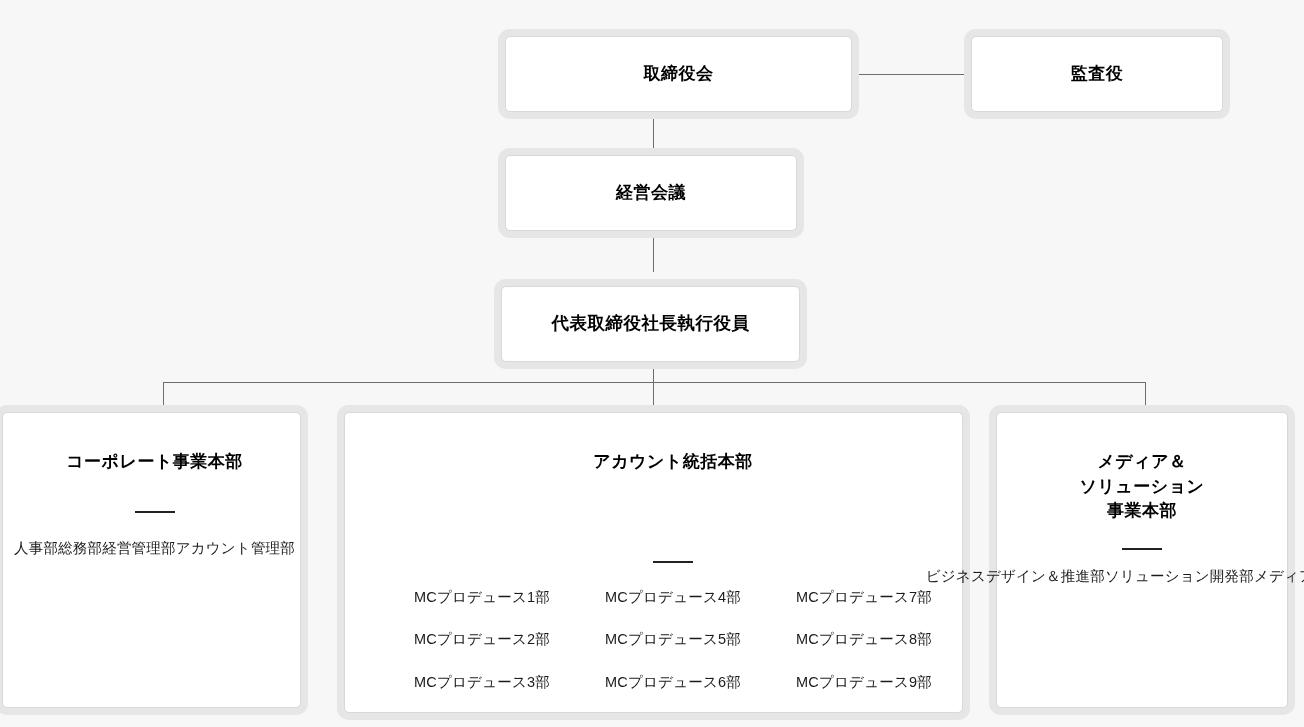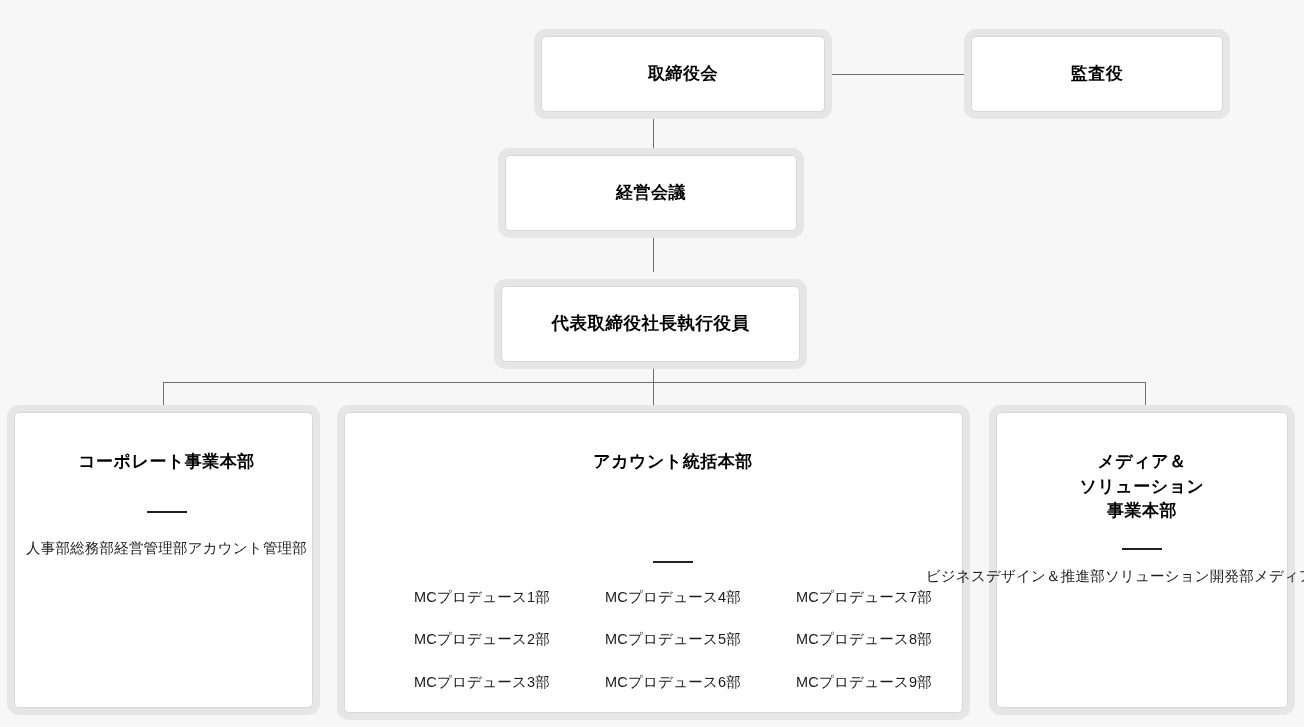--- a/index.html
+++ b/index.html
@@ -71,34 +71,34 @@
     font-size: 14.5px;
     line-height: 1;
     text-align: center;
     color: #1a1a1a;
     letter-spacing: 0.2px;
     white-space: nowrap;
   }
 
   
   #node-board {
-    left: 505px; top: 36px; width: 284px; height: 76px; margin-left: 36px;
+    left: 505px; top: 36px; width: 347px; height: 76px;
   }
   #node-auditor {
     left: 971px; top: 36px; width: 252px; height: 76px; align-items: center;
   }
   #node-exec-meeting {
     left: 505px; top: 155px; width: 292px; height: 76px;
   }
   #node-president {
     left: 501px; top: 286px; width: 299px; height: 76px;
   }
 
   #node-corporate {
-    left: 14px; top: 412px; width: 299px; height: 296px;
+    left: 2px; top: 412px; width: 299px; height: 296px;
     padding-top: 37px;
     padding-left: 6px;
   }
   #node-account {
     left: 344px; top: 412px; width: 619px; height: 301px;
     padding-top: 37px;
     padding-left: 39px;
   }
   #node-media {
     left: 996px; top: 412px; width: 292px; height: 296px;

